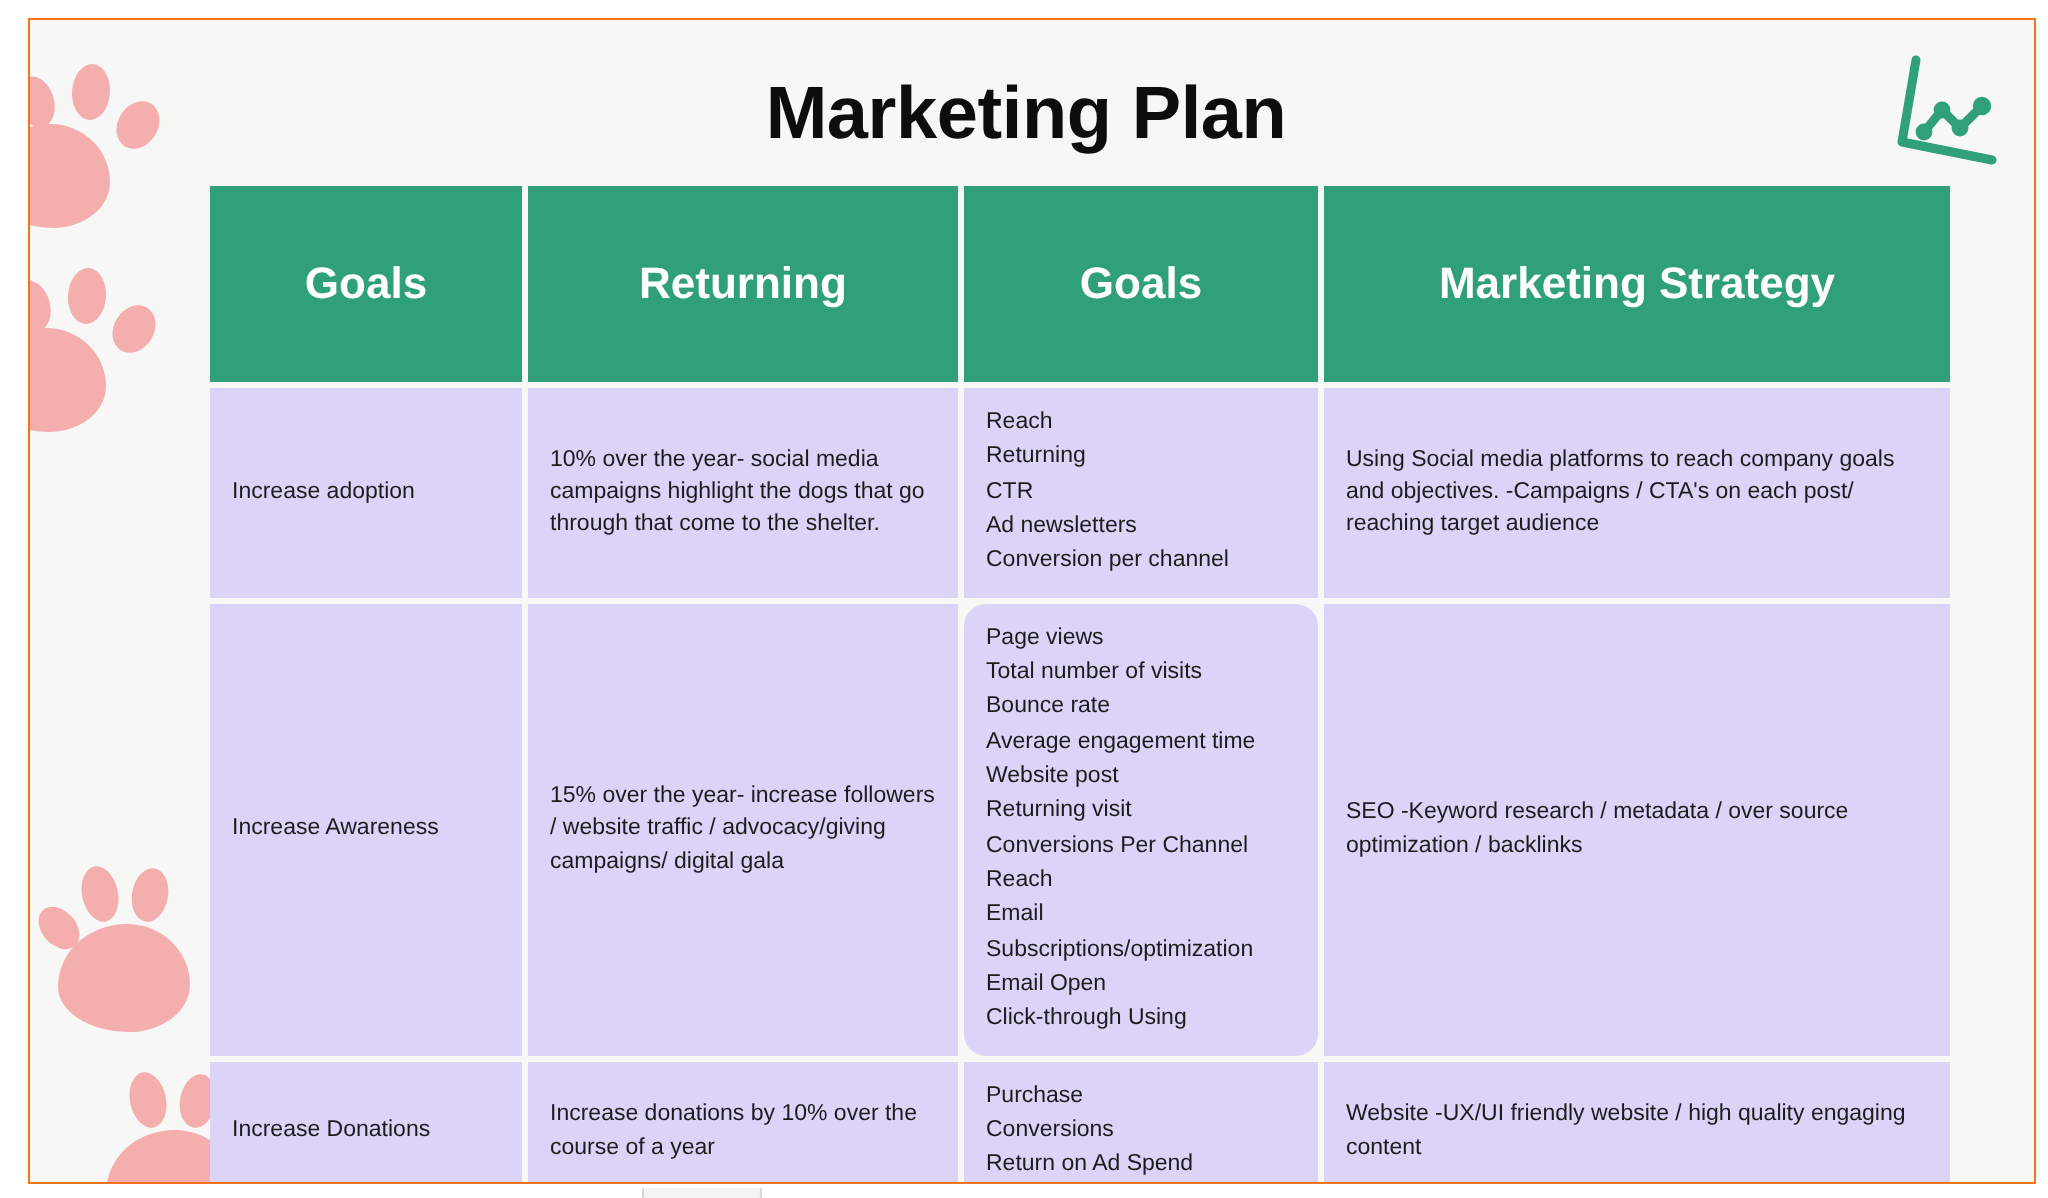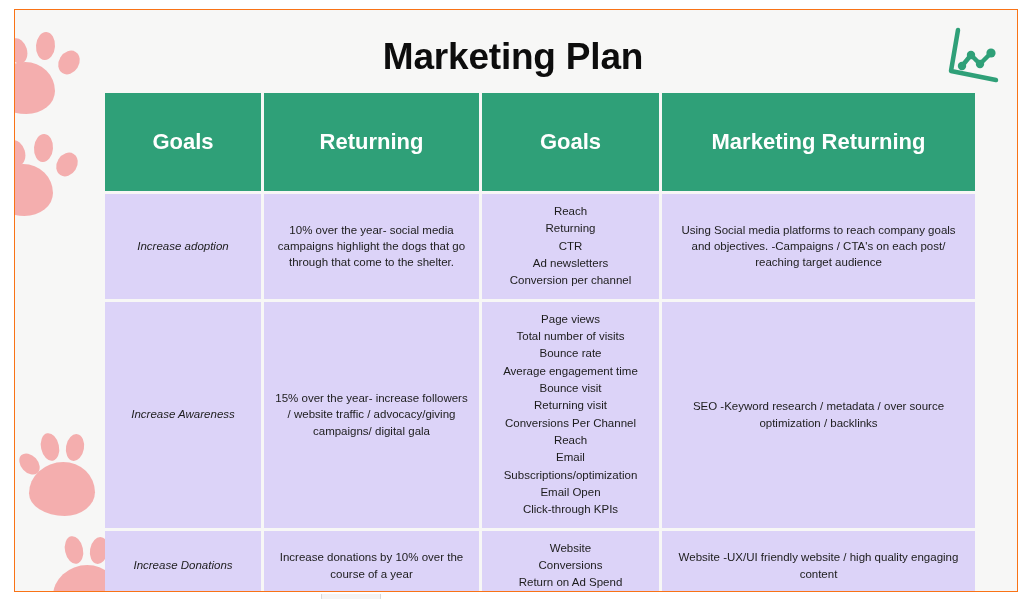--- a/index.html
+++ b/index.html
@@ -96,37 +96,36 @@
     vertical-align: middle;
     padding: 16px 4px;
   }
   #plan-table td {
     background: #dcd3f8;
     color: #1c1c1c;
     font-size: 11.5px;
     line-height: 1.42;
     vertical-align: middle;
     padding: 9px 11px;
-    text-align: center;
   }
   td.kpi-cell {
     vertical-align: top;
     padding-top: 12px;
   }
-  td.kpi-cell.kpi-mid { vertical-align: top; padding-top: 10px; }
+  td.kpi-cell.kpi-mid { vertical-align: top; padding-top: 10px; border-radius: 11px; }
 
   .col-goals      { width: 156px; }
   .col-objectives { width: 215px; }
   .col-kpis       { width: 177px; }
   .col-strategy   { width: 313px; }
 
   .kpi-list { margin: 0; padding: 0; list-style: none; }
   .kpi-list li { margin: 0 0 1px 0; }
 
-  .goal-text { font-size: 12px; font-style: italic; }
+  .goal-text { font-size: 12px; }
   .obj-text, .strat-text { font-size: 11.5px; }
 </style>
 </head>
 <body>
 
 <div id="slide-canvas">
 
   <div class="paw" style="left:-22px; top:20px; width:92px; height:82px;">
     <div class="toe" style="left:16px; top:8px;  width:18px; height:26px; transform:rotate(-16deg);"></div>
     <div class="toe" style="left:43px; top:2px;  width:19px; height:28px; transform:rotate(4deg);"></div>
@@ -173,21 +172,21 @@
       <col class="col-goals">
       <col class="col-objectives">
       <col class="col-kpis">
       <col class="col-strategy">
     </colgroup>
     <thead>
       <tr>
         <th>Goals</th>
         <th>Returning</th>
         <th>Goals</th>
-        <th>Marketing Returning</th>
+        <th>Marketing Strategy</th>
       </tr>
     </thead>
     <tbody>
 
       <tr>
         <td class="goal-text">Increase adoption</td>
         <td class="obj-text">10% over the year- social media campaigns highlight the dogs that go through that come to the shelter.</td>
         <td class="kpi-cell">
           <ul class="kpi-list">
             <li>Reach</li>
@@ -202,39 +201,39 @@
 
       <tr>
         <td class="goal-text">Increase Awareness</td>
         <td class="obj-text">15% over the year- increase followers / website traffic / advocacy/giving campaigns/ digital gala</td>
         <td class="kpi-cell kpi-mid">
           <ul class="kpi-list">
             <li>Page views</li>
             <li>Total number of visits</li>
             <li>Bounce rate</li>
             <li>Average engagement time</li>
-            <li>Bounce visit</li>
+            <li>Website post</li>
             <li>Returning visit</li>
             <li>Conversions Per Channel</li>
             <li>Reach</li>
             <li>Email</li>
             <li>Subscriptions/optimization</li>
             <li>Email Open</li>
-            <li>Click-through KPIs</li>
+            <li>Click-through Using</li>
           </ul>
         </td>
         <td class="strat-text">SEO -Keyword research / metadata / over source optimization / backlinks</td>
       </tr>
 
       <tr>
         <td class="goal-text">Increase Donations</td>
         <td class="obj-text">Increase donations by 10% over the course of a year</td>
         <td class="kpi-cell">
           <ul class="kpi-list">
-            <li>Website</li>
+            <li>Purchase</li>
             <li>Conversions</li>
             <li>Return on Ad Spend</li>
           </ul>
         </td>
         <td class="strat-text">Website -UX/UI friendly website / high quality engaging content</td>
       </tr>
     </tbody>
   </table>
 
 </div>

